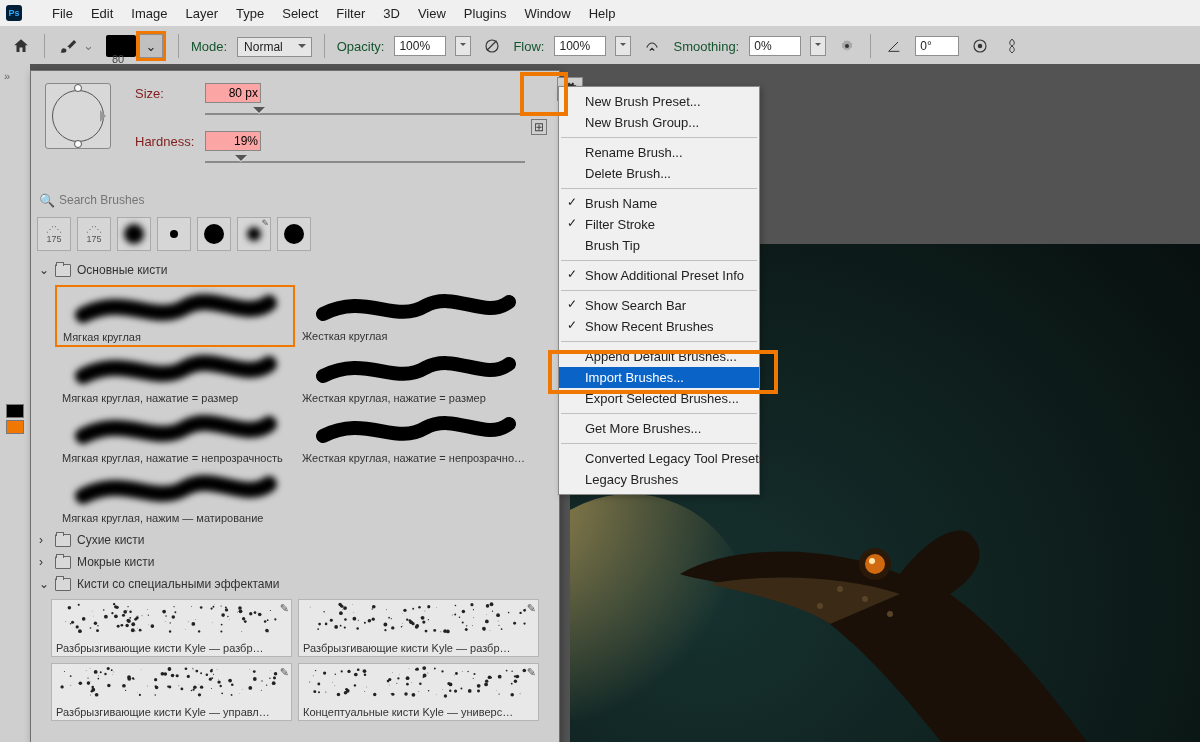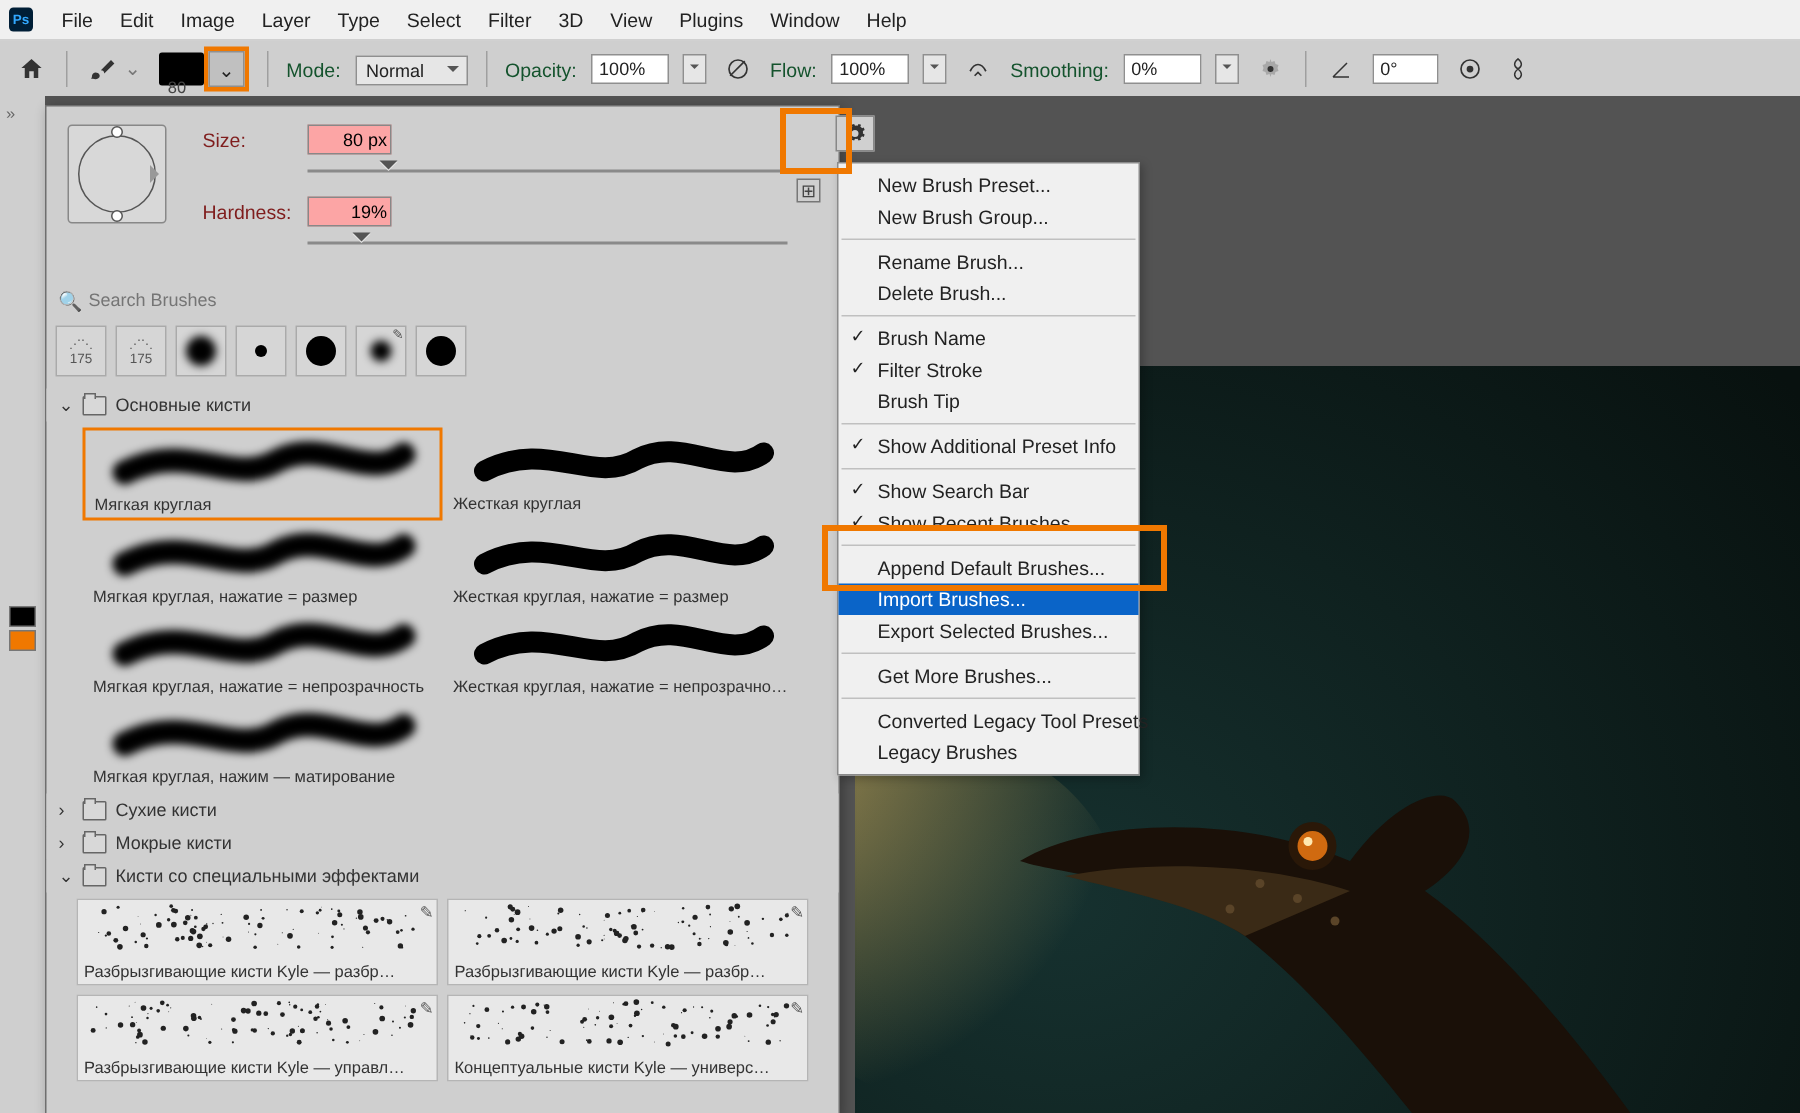--- a/index.html
+++ b/index.html
@@ -1,18 +1,18 @@
 <!DOCTYPE html>
 <html><head>
 <meta charset="utf-8">
 <style>
   html,body{margin:0;padding:0;font-family:"Segoe UI",Arial,sans-serif;font-size:13px;color:#222;background:#bfbfbf;overflow:hidden;width:1200px;height:742px}
   
   .menubar{height:26px;background:#f0f0f0;display:flex;align-items:center;padding:0 6px;border-bottom:1px solid #d0d0d0}
-  .ps-logo{width:16px;height:16px;background:#001e36;border-radius:3px;display:flex;align-items:center;justify-content:center;color:#31a8ff;font:bold 9px Arial;margin-right:10px}
+  .ps-logo{width:16px;height:16px;background:#001e36;border-radius:3px;display:flex;align-items:center;justify-content:center;color:#31a8ff;font:bold 9px Arial;margin-right:21px}
   .menubar span.m{padding:4px 9px;cursor:default}
   
   .optionsbar{height:38px;background:#cfcfcf;display:flex;align-items:center;padding:0 10px;border-bottom:1px solid #9f9f9f;gap:10px}
   .home-ico,.tool-ico{display:flex;align-items:center;justify-content:center;width:22px;height:22px}
   .divider{width:1px;height:24px;background:#9f9f9f;margin:0 2px}
   .swatch-dd{display:flex;align-items:center}
   .swatch{width:30px;height:22px;background:#000;border-radius:2px}
   .highlight-box{border:3px solid #f07800;display:inline-flex;align-items:center;justify-content:center}
   .dd-arrow{width:22px;height:22px;background:#c0c0c0;display:flex;align-items:center;justify-content:center;border:1px solid #8f8f8f}
   .sz80{font-size:11px;color:#444;margin-left:4px;margin-top:12px}
@@ -64,21 +64,21 @@
   .brush-cell{height:56px;border:1px solid transparent;padding:2px 4px 0;position:relative;font-size:11px;color:#333;overflow:hidden}
   .brush-cell.sel{border:2px solid #f07800}
   .brush-cell .stroke{position:absolute;left:6px;right:6px;top:4px;height:30px}
   .brush-cell .label{position:absolute;left:6px;bottom:2px;right:6px;white-space:nowrap;overflow:hidden;text-overflow:ellipsis}
   
   .fx-grid{display:grid;grid-template-columns:1fr 1fr;gap:6px;padding:4px 20px 2px}
   .fx-cell{height:56px;border:1px solid #b5b5b5;background:#e8e8e8;position:relative;font-size:11px;color:#333}
   .fx-cell .tool-corner{position:absolute;right:2px;top:2px;font-size:11px;color:#555}
   .fx-cell .label{position:absolute;left:4px;bottom:2px;right:4px;white-space:nowrap;overflow:hidden;text-overflow:ellipsis}
   
-  .ctx-menu{position:absolute;left:558px;top:108px;width:200px;background:#f0f0f0;border:1px solid #8a8a8a;box-shadow:2px 2px 6px rgba(0,0,0,.25);padding:4px 0;font-size:13px;z-index:50}
+  .ctx-menu{position:absolute;left:558px;top:86px;width:200px;background:#f0f0f0;border:1px solid #8a8a8a;box-shadow:2px 2px 6px rgba(0,0,0,.25);padding:4px 0;font-size:13px;z-index:50}
   .ctx-item{padding:3px 10px 3px 26px;position:relative;white-space:nowrap;cursor:default}
   .ctx-item.hl{background:#0a64c8;color:#fff}
   .ctx-item.chk::before{content:"✓";position:absolute;left:8px;top:2px;font-size:12px}
   .ctx-sep{height:1px;background:#c0c0c0;margin:4px 2px}
   .ctx-hl-ring{position:absolute;left:548px;top:350px;width:222px;height:36px;border:4px solid #f07800;z-index:60;pointer-events:none}
   .gear-hl-ring{position:absolute;left:520px;top:72px;width:40px;height:36px;border:4px solid #f07800;z-index:60;pointer-events:none}
   
   .left-tools{position:absolute;left:0;top:64px;width:30px;bottom:0;background:#cfcfcf;border-right:1px solid #9a9a9a}
   .lt-chev{position:absolute;left:4px;top:6px;color:#666;font-size:11px}
   .lt-sw1{position:absolute;left:6px;top:340px;width:16px;height:12px;background:#000;border:1px solid #777}

